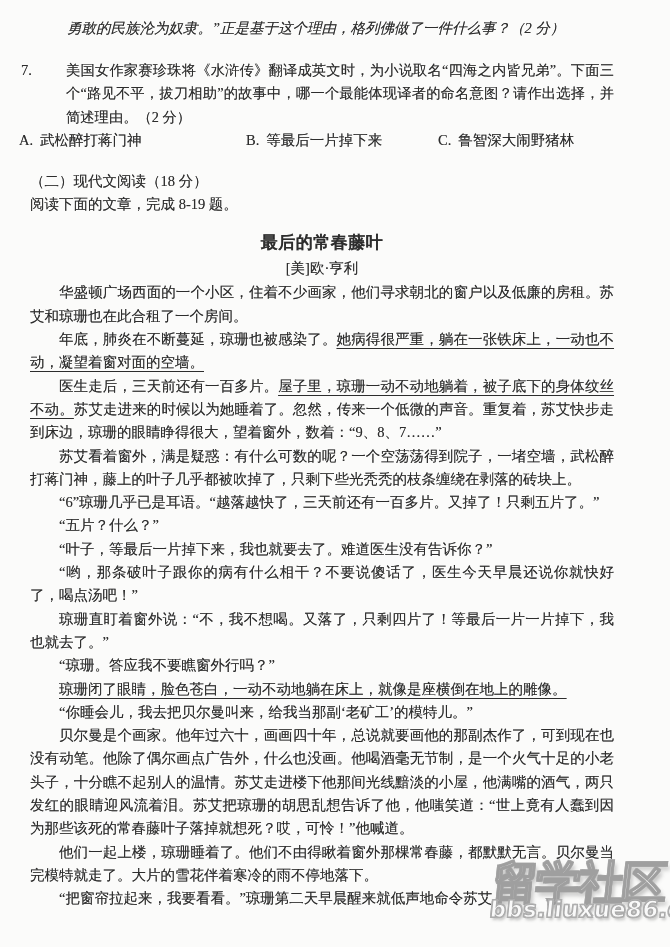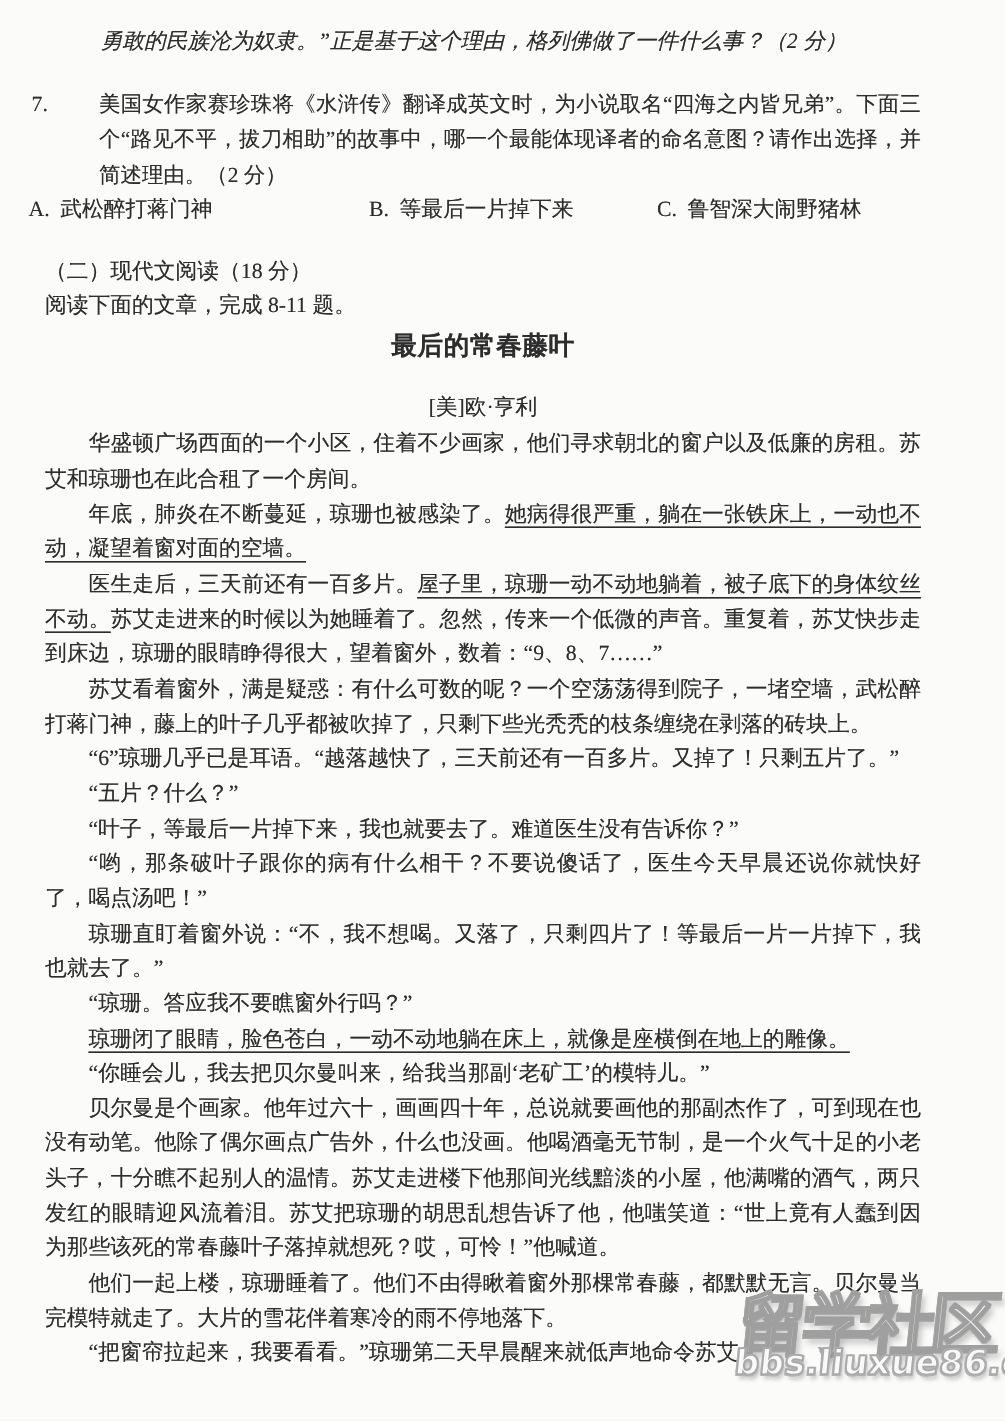--- a/index.html
+++ b/index.html
@@ -37,25 +37,25 @@
   .opt .lab { margin-right: 7px; }
 
   
   .sec-heading { margin-top: 18px; }
   .sec-instr { }
   .art-title {
     text-align: center;
     font-weight: bold;
     font-size: 17px;
     line-height: 26px;
-    margin-top: 2px;
+    margin-top: 14px;
     letter-spacing: 0.5px;
     text-indent: 0;
   }
-  .art-author { text-align: center; line-height: 24px; text-indent: 0; margin-top: 16px; }
+  .art-author { text-align: center; line-height: 24px; text-indent: 0; }
 
   
   .article { margin-top: 1px; }
   .article p { margin: 0; text-indent: 2em; }
   .article .u {
     text-decoration: underline;
     text-decoration-thickness: 1px;
     text-underline-offset: 4px;
   }
 
@@ -115,21 +115,21 @@
     </span>
     <span class="opt opt-b">
       <span class="lab">B.</span><span>等最后一片掉下来</span>
     </span>
     <span class="opt opt-c">
       <span class="lab">C.</span><span>鲁智深大闹野猪林</span>
     </span>
   </div>
 
   <div class="sec-heading">（二）现代文阅读（18 分）</div>
-  <div class="sec-instr">阅读下面的文章，完成 8-11 题。</div>
+  <div class="sec-instr">阅读下面的文章，完成 8-19 题。</div>
 
   <div class="art-title">最后的常春藤叶</div>
   <div class="art-author">[美]欧·亨利</div>
 
   <div class="article">
       <p><span>华盛顿广场西面的一个小区，住着不少画家，他们寻求朝北的窗户以及低廉的房租。苏艾和琼珊也在此合租了一个房间。</span></p>
       <p><span>年底，肺炎在不断蔓延，琼珊也被感染了。</span><span class="u">她病得很严重，躺在一张铁床上，一动也不动，凝望着窗对面的空墙。</span></p>
       <p><span>医生走后，三天前还有一百多片。</span><span class="u">屋子里，琼珊一动不动地躺着，被子底下的身体纹丝不动。</span><span>苏艾走进来的时候以为她睡着了。忽然，传来一个低微的声音。重复着，苏艾快步走到床边，琼珊的眼睛睁得很大，望着窗外，数着：“9、8、7……”</span></p>
       <p><span>苏艾看着窗外，满是疑惑：有什么可数的呢？一个空荡荡得到院子，一堵空墙，武松醉打蒋门神，藤上的叶子几乎都被吹掉了，只剩下些光秃秃的枝条缠绕在剥落的砖块上。</span></p>
       <p><span>“6”琼珊几乎已是耳语。“越落越快了，三天前还有一百多片。又掉了！只剩五片了。”</span></p>

